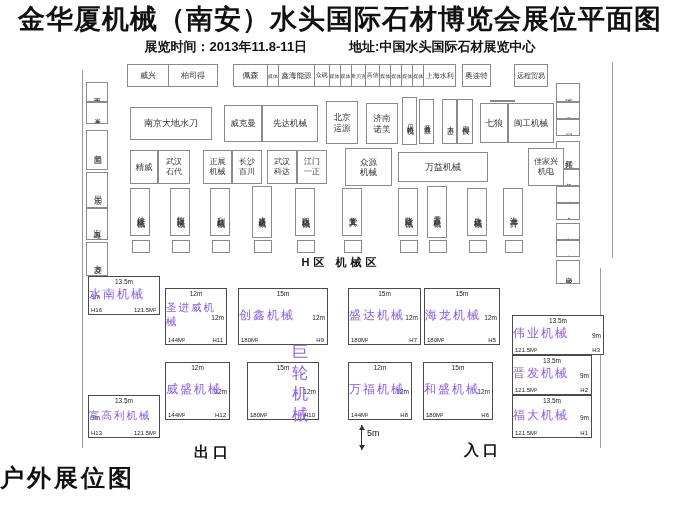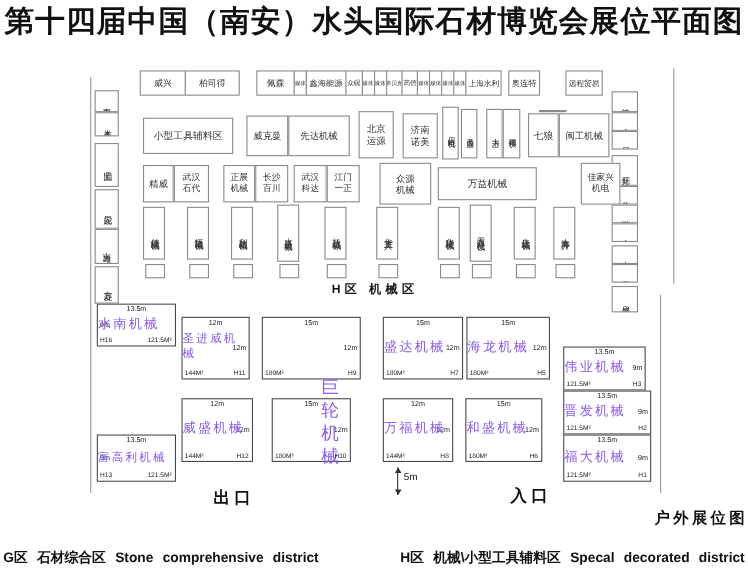--- a/index.html
+++ b/index.html
@@ -33,30 +33,34 @@
   .d-bl{position:absolute;bottom:1px;left:2px;font-size:6px;color:#222;}
   .d-br{position:absolute;bottom:1px;right:3px;font-size:6px;color:#222;}
   .vline{position:absolute;width:1px;background:#9a9a9a;}
   .gap-arrow{position:absolute;left:361px;top:425px;width:1px;height:25px;background:#333;}
   .gap-arrow:before,.gap-arrow:after{content:"";position:absolute;left:-2.5px;border:3px solid transparent;}
   .gap-arrow:before{top:-3px;border-bottom:5px solid #333;}
   .gap-arrow:after{bottom:-3px;border-top:5px solid #333;}
   .gap-label{position:absolute;left:367px;top:428px;font-size:9px;}
   .exit-label{position:absolute;left:194px;top:443px;font-size:15px;font-weight:bold;letter-spacing:4px;}
   .entrance-label{position:absolute;left:464px;top:441px;font-size:15px;font-weight:bold;letter-spacing:4px;}
-  .outdoor-title{position:absolute;top:462px;left:0;right:0;text-align:right;
-                 font-size:14px;font-weight:bold;letter-spacing:3px;}
+  .outdoor-title{position:absolute;top:462px;left:0;right:0;text-align:left;
+                 font-size:24px;font-weight:bold;letter-spacing:3px;}
   .legend{position:absolute;bottom:1px;left:3px;right:3px;display:flex;justify-content:space-between;
           font-size:12.5px;font-weight:bold;word-spacing:5px;}
 </style>
 </head>
 <body>
 
 <div class="page">
-  <div class="title">第十四届中国（南安）水头国际石材博览会展位平面图</div>
+  <div class="title">金华厦机械（南安）水头国际石材博览会展位平面图</div>
+  <div class="subtitle">
+    <span>展览时间：2013年11.8-11日</span>
+    <span>地址:中国水头国际石材展览中心</span>
+  </div>
 
   <div class="plan" id="plan">
     <div class="vline" style="left:82px;top:70px;height:378px;"></div>
     <div class="vline" style="left:612px;top:62px;height:196px;"></div>
     <div class="vline" style="left:600px;top:268px;height:180px;"></div>
 
     <div class="top-row" id="top-row">
         <div class="tr-cell" style="flex: 0 1 44px; width: 44px; font-size: 8px;">威兴</div>
         <div class="tr-cell" style="flex: 0 1 52px; width: 52px; font-size: 8px;">柏司得</div>
         <div class="tr-gap" style="flex: 0 1 18px; width: 18px;"></div>
@@ -93,21 +97,21 @@
       <div class="booth vert" style="left: 556px; top: 83px; width: 24px; height: 19px; font-size: 8px;">德意</div>
       <div class="booth vert" style="left: 556px; top: 102px; width: 24px; height: 17px; font-size: 8px;">全昌</div>
       <div class="booth vert" style="left: 556px; top: 119px; width: 24px; height: 17px; font-size: 8px;">贝联</div>
       <div class="booth vert" style="left: 556px; top: 141px; width: 24px; height: 28px; font-size: 8px;">开拓</div>
       <div class="booth vert" style="left: 556px; top: 169px; width: 24px; height: 17px; font-size: 8px;">住圣</div>
       <div class="booth vert" style="left: 556px; top: 186px; width: 24px; height: 17px; font-size: 8px;">瑞华</div>
       <div class="booth vert" style="left: 556px; top: 203px; width: 24px; height: 17px; font-size: 8px;">众润</div>
       <div class="booth vert" style="left: 556px; top: 223px; width: 24px; height: 17px; font-size: 8px;">丰泽</div>
       <div class="booth vert" style="left: 556px; top: 240px; width: 24px; height: 17px; font-size: 8px;">金石</div>
       <div class="booth vert" style="left: 556px; top: 260px; width: 24px; height: 24px; font-size: 8px;">泉盛</div>
-      <div class="booth" style="left: 130px; top: 107px; width: 82px; height: 33px; font-size: 9px;">小型工具辅料区</div>
+      <div class="booth" style="left: 130px; top: 107px; width: 82px; height: 33px; font-size: 9px;">南京大地水刀</div>
       <div class="booth" style="left: 224px; top: 105px; width: 38px; height: 37px; font-size: 8.5px;">威克曼</div>
       <div class="booth" style="left: 262px; top: 105px; width: 56px; height: 37px; font-size: 8.5px;">先达机械</div>
       <div class="booth" style="left: 326px; top: 101px; width: 32px; height: 43px; font-size: 8.5px;">北京
 运源</div>
       <div class="booth" style="left: 366px; top: 103px; width: 32px; height: 41px; font-size: 8.5px;">济南
 诺美</div>
       <div class="booth vert" style="left: 402px; top: 97px; width: 15px; height: 48px; font-size: 7px;">贝特电机</div>
       <div class="booth vert" style="left: 419px; top: 99px; width: 15px; height: 45px; font-size: 7px;">圣西亚</div>
       <div class="booth vert" style="left: 442px; top: 99px; width: 15px; height: 45px; font-size: 7px;">大力士</div>
       <div class="booth vert" style="left: 457px; top: 99px; width: 16px; height: 45px; font-size: 7px;">飓得快</div>
@@ -166,20 +170,21 @@
       <div class="dim-booth right" style="left: 165px; top: 288px; width: 62px; height: 57px;">
         <div class="d-top">12m</div>
         <div class="d-side">12m</div>
         <div class="d-name" style="font-size: 10.5px;">圣进威机械</div>
         <div class="d-bl">144M²</div>
         <div class="d-br">H11</div>
       </div>
       <div class="dim-booth right" style="left: 238px; top: 288px; width: 90px; height: 57px;">
         <div class="d-top">15m</div>
         <div class="d-side">12m</div>
+        <div class="d-name" style="font-size: 12px;">创鑫机械</div>
         <div class="d-bl">180M²</div>
         <div class="d-br">H9</div>
       </div>
       <div class="dim-booth right" style="left: 348px; top: 288px; width: 73px; height: 57px;">
         <div class="d-top">15m</div>
         <div class="d-side">12m</div>
         <div class="d-name" style="font-size: 12px;">盛达机械</div>
         <div class="d-bl">180M²</div>
         <div class="d-br">H7</div>
       </div>
@@ -211,21 +216,21 @@
         <div class="d-bl">144M²</div>
         <div class="d-br">H8</div>
       </div>
       <div class="dim-booth right" style="left: 423px; top: 362px; width: 70px; height: 58px;">
         <div class="d-top">15m</div>
         <div class="d-side">12m</div>
         <div class="d-name" style="font-size: 12px;">和盛机械</div>
         <div class="d-bl">180M²</div>
         <div class="d-br">H6</div>
       </div>
-      <div class="dim-booth right" style="left: 512px; top: 315px; width: 75px; height: 40px;">
+      <div class="dim-booth right" style="left: 512px; top: 315px; width: 92px; height: 40px;">
         <div class="d-top">13.5m</div>
         <div class="d-side">9m</div>
         <div class="d-name" style="font-size: 12px;">伟业机械</div>
         <div class="d-bl">121.5M²</div>
         <div class="d-br">H3</div>
       </div>
       <div class="dim-booth right" style="left: 512px; top: 355px; width: 80px; height: 40px;">
         <div class="d-top">13.5m</div>
         <div class="d-side">9m</div>
         <div class="d-name" style="font-size: 12px;">晋发机械</div>
@@ -235,17 +240,13 @@
       <div class="dim-booth right" style="left: 512px; top: 395px; width: 80px; height: 43px;">
         <div class="d-top">13.5m</div>
         <div class="d-side">9m</div>
         <div class="d-name" style="font-size: 12px;">福大机械</div>
         <div class="d-bl">121.5M²</div>
         <div class="d-br">H1</div>
       </div>
     </div>
 
   <div class="outdoor-title">户外展位图</div>
-  <div class="legend">
-    <span>G区 石材综合区 Stone comprehensive district</span>
-    <span>H区 机械\小型工具辅料区 Specal decorated district</span>
-  </div>
 </div>
 
 </body></html>

